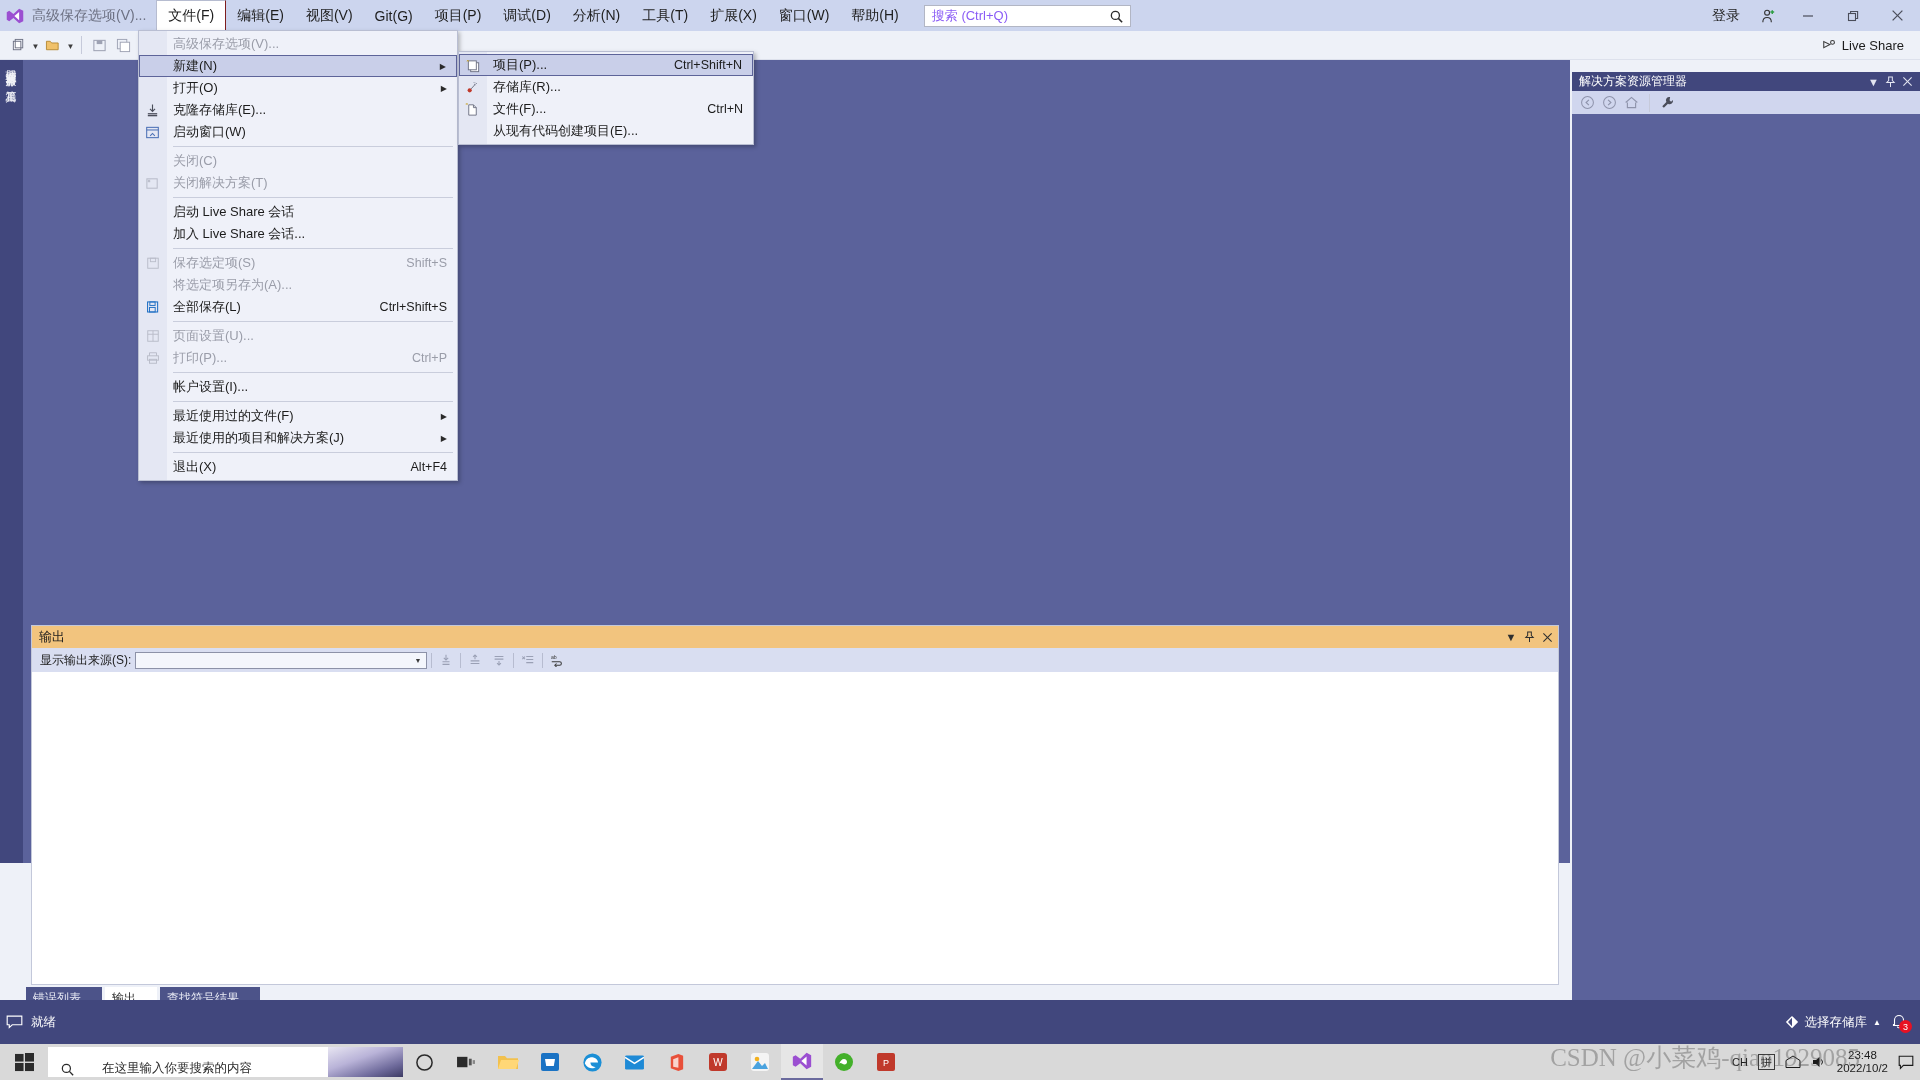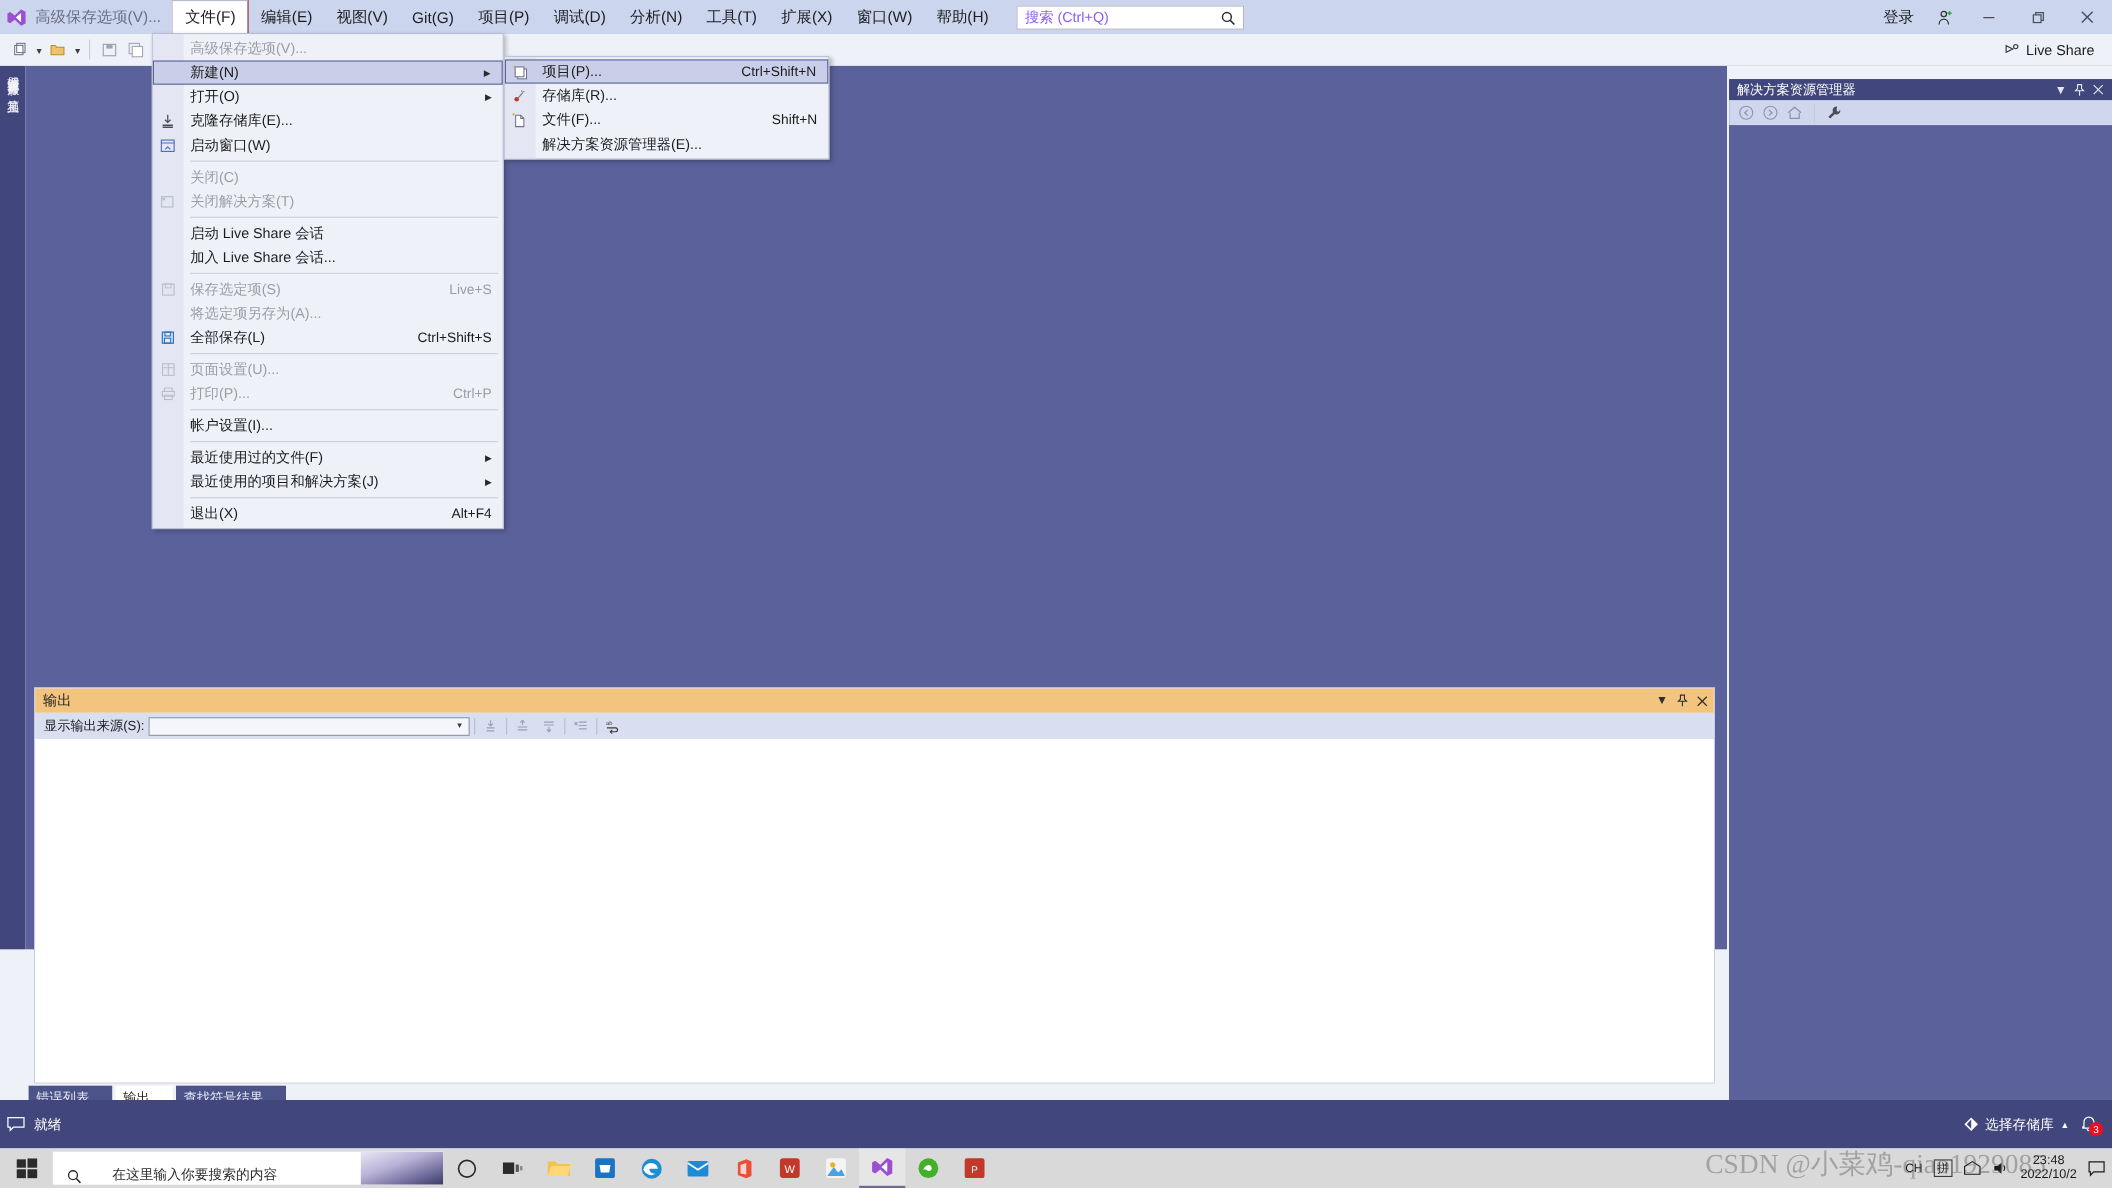--- a/index.html
+++ b/index.html
@@ -670,21 +670,21 @@
     <div class="dd-sep"></div>
 
     <div class="mi disabled">
       <span class="mi-ico">
         <svg width="14" height="14" viewBox="0 0 16 16" class="ico-svg">
           <rect x="2" y="2.5" width="12" height="11.5" fill="none" stroke="#b9bcc9" stroke-width="1.1"></rect>
           <rect x="5" y="2.5" width="6" height="4" fill="none" stroke="#b9bcc9" stroke-width="1"></rect>
         </svg>
       </span>
       <span class="mi-label">保存选定项(S)</span>
-      <span class="mi-key">Live+S</span>
+      <span class="mi-key">Shift+S</span>
     </div>
 
     <div class="mi disabled">
       <span class="mi-label">将选定项另存为(A)...</span>
     </div>
 
     <div class="mi">
       <span class="mi-ico">
         <svg width="14" height="14" viewBox="0 0 16 16" class="ico-svg">
           <rect x="1.8" y="2.2" width="11.5" height="11.5" fill="none" stroke="#1f6fc4" stroke-width="1.2"></rect>
@@ -774,25 +774,25 @@
 
     <div class="mi">
       <span class="mi-ico">
         <svg width="15" height="15" viewBox="0 0 16 16" class="ico-svg">
           <path d="M4 3h5l3 3v8H4z" fill="#fff" stroke="#6d7183" stroke-width="1"></path>
           <path d="M9 3v3h3" fill="none" stroke="#6d7183" stroke-width="1"></path>
           <path d="M1.2 1.4 2.6 2.8M1.2 2.8 2.6 1.4" stroke="#c9a227" stroke-width="1"></path>
         </svg>
       </span>
       <span class="mi-label">文件(F)...</span>
-      <span class="mi-key">Shift+N</span>
-    </div>
-
-    <div class="mi">
-      <span class="mi-label">解决方案资源管理器(E)...</span>
+      <span class="mi-key">Ctrl+N</span>
+    </div>
+
+    <div class="mi">
+      <span class="mi-label">从现有代码创建项目(E)...</span>
     </div>
   </div>
 
   <div class="taskbar">
     <div class="tb-start">
       <svg width="19" height="19" viewBox="0 0 20 20" class="ico-svg">
         <rect x="0" y="1" width="9" height="8" fill="#2b2b2b"></rect>
         <rect x="10.5" y="0" width="9.5" height="9" fill="#2b2b2b"></rect>
         <rect x="0" y="10.5" width="9" height="8.5" fill="#2b2b2b"></rect>
         <rect x="10.5" y="10.5" width="9.5" height="8.5" fill="#2b2b2b"></rect>

